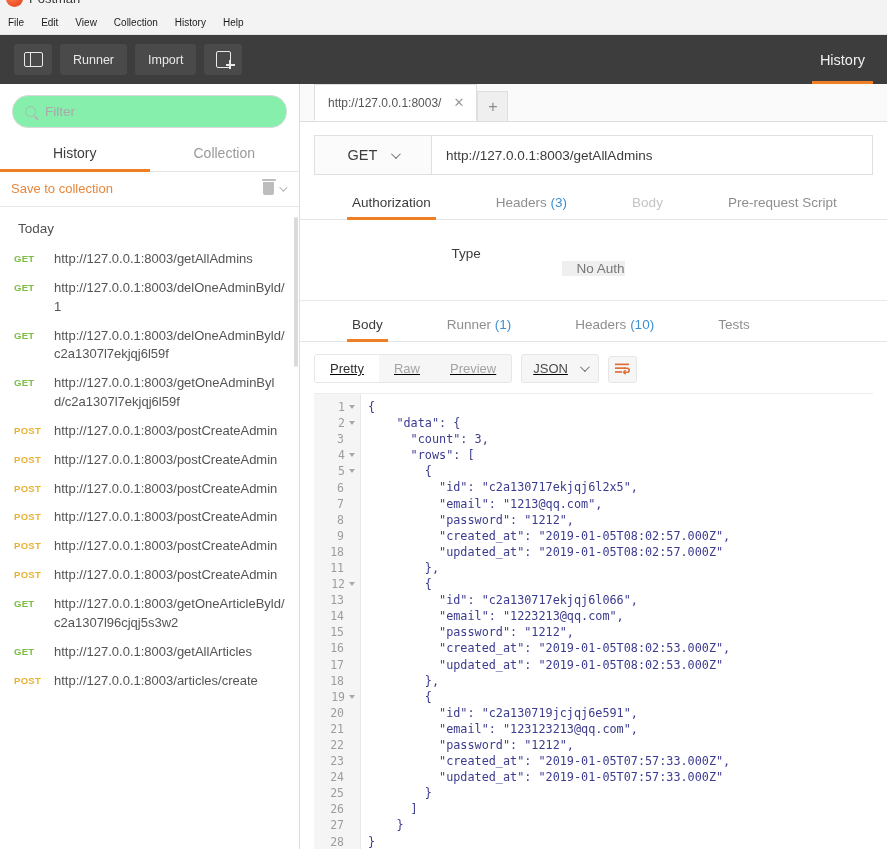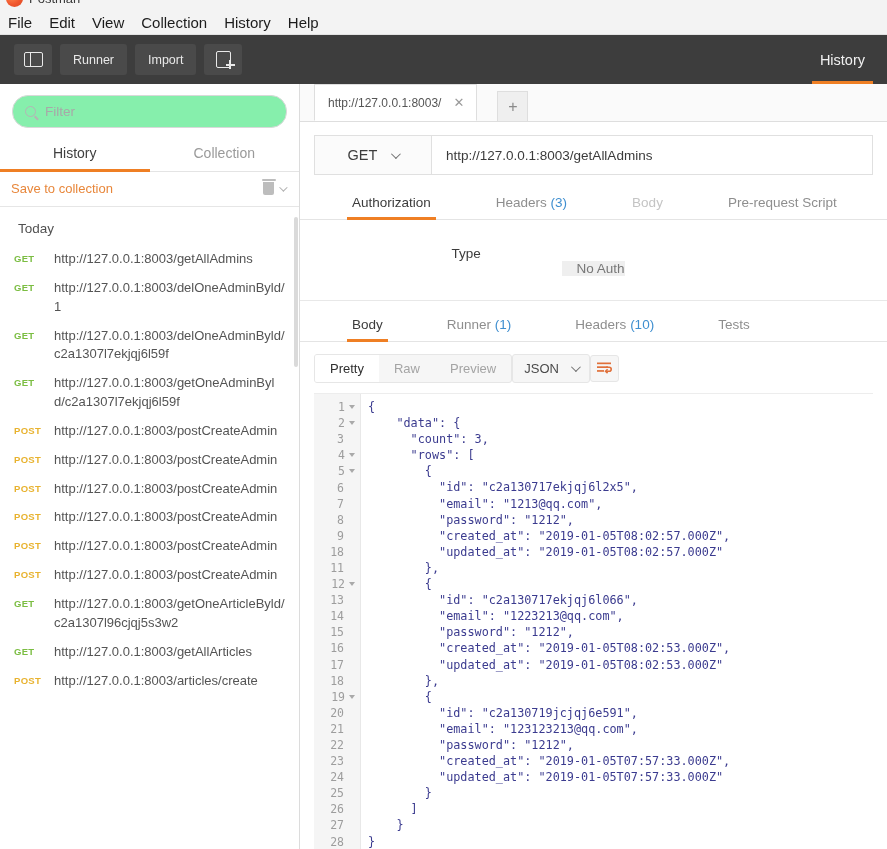--- a/index.html
+++ b/index.html
@@ -26,21 +26,21 @@
   .pm-title { font-size: 13px; color: #3a3a3a; }
 
   
   .menubar {
     height: 25px; background: #f3f3f3;
     display: flex; align-items: center;
     padding-left: 8px; gap: 17px;
     border-bottom: 1px solid #e2e2e2;
   }
   .menubar span {
-    font-size: 15px; color: #1c1c1c; cursor: default;
+    font-size: 10px; color: #1c1c1c; cursor: default;
   }
 
   
   .toolbar {
     height: 49px; background: #3d3d3d;
     display: flex; align-items: center;
     padding: 0 14px; position: relative;
   }
   .tb-btn {
     background: #4a4a4a; color: #e8e8e8;
@@ -179,21 +179,21 @@
     width: 4px; height: 150px; border-radius: 2px;
     background: #dadada;
   }
 
   
   .content { flex: 1; display: flex; flex-direction: column; background: #fff; min-width: 0; }
 
   .tabstrip {
     height: 38px; background: #fafafa;
     border-bottom: 1px solid #dedede;
-    display: flex; align-items: flex-end; padding-left: 14px; gap: 20px;
+    display: flex; align-items: flex-end; padding-left: 14px;
   }
   .req-tab {
     height: 37px; background: #fff;
     border: 1px solid #dedede; border-bottom: 1px solid #fff;
     display: flex; align-items: center; gap: 10px;
     padding: 0 10px 0 13px; font-size: 12px; color: #555;
     cursor: pointer;
   }
   .tab-x {
     color: #9a9a9a; font-size: 13px; line-height: 1; padding: 2px;
@@ -258,22 +258,23 @@
     font-size: 13.5px; color: #787878; cursor: pointer;
   }
 
   
   .resp-tabs {
     display: flex; gap: 24px; padding: 0 14px;
     margin-top: 10px; border-bottom: 1px solid #e4e4e4;
   }
 
   .fmt-row {
-    display: flex; align-items: center; 
+    display: flex; align-items: flex-end; gap: 9px;
     padding: 12px 14px 10px 14px;
+    text-decoration: underline;
   }
   .seg {
     display: flex; background: #f6f6f6; border: 1px solid #e6e6e6;
     border-radius: 3px; overflow: hidden;
   }
   .seg-item {
     padding: 6px 15px; font-size: 13px; color: #a4a4a4; cursor: pointer;
   }
   .seg-item.active { color: #2f2f2f; background: #ffffff; }
   .json-select {

